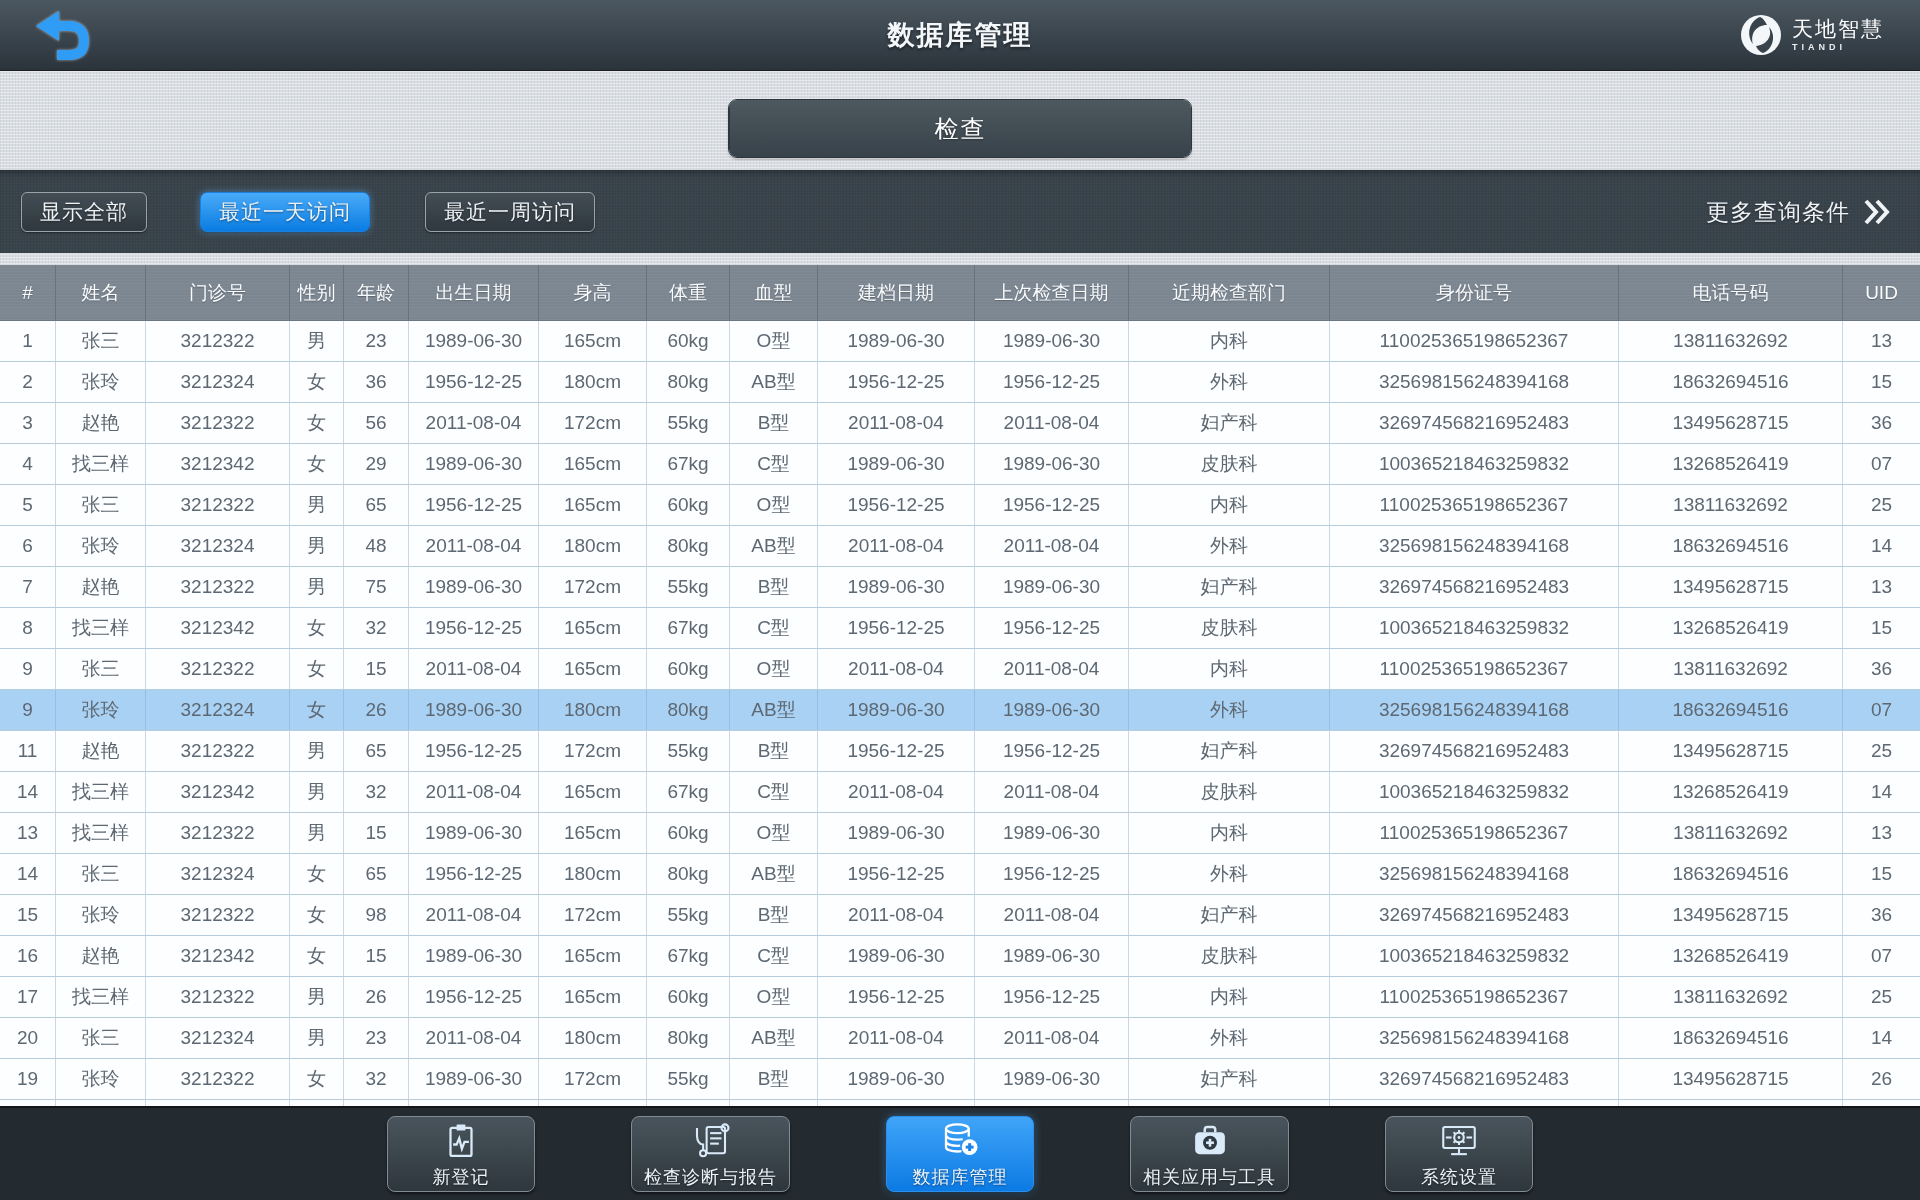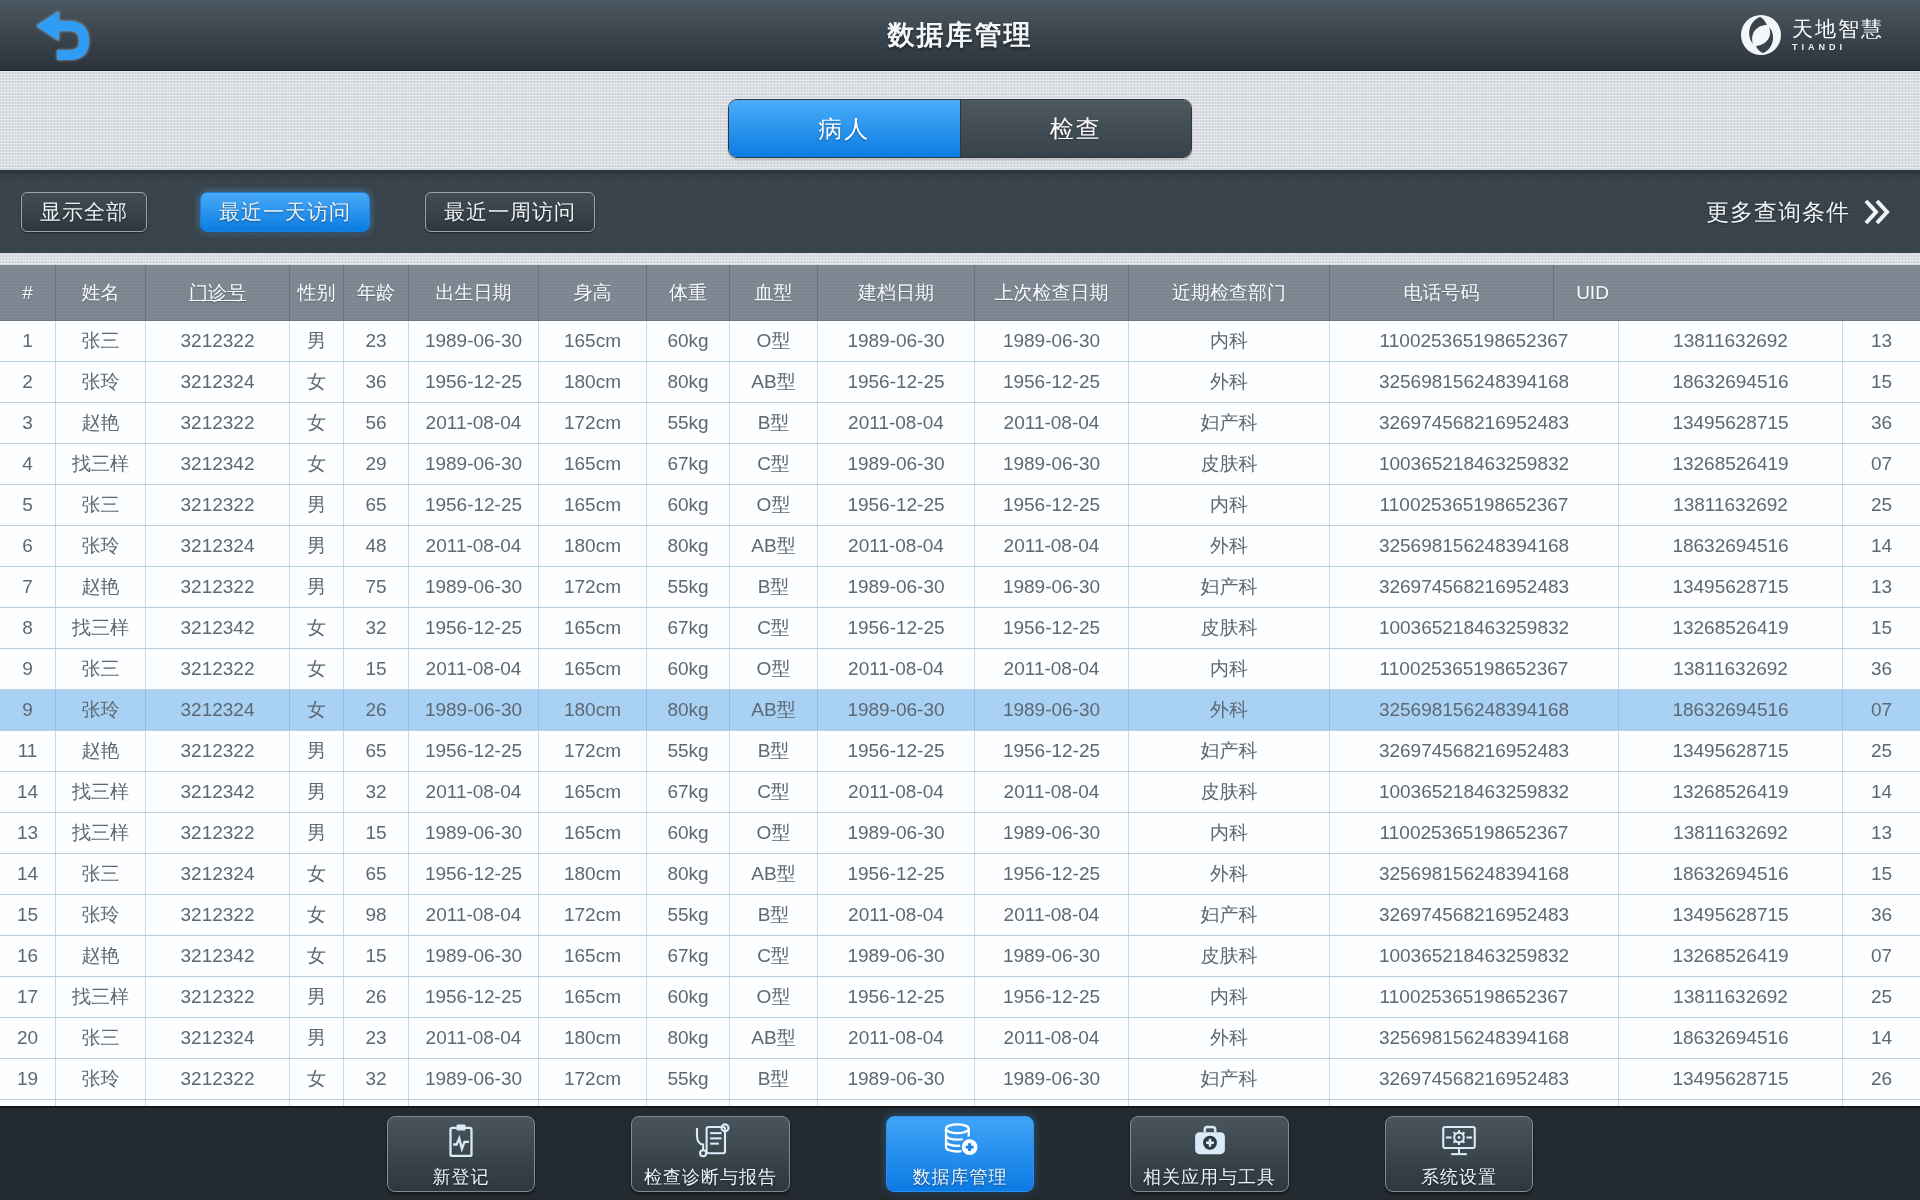--- a/index.html
+++ b/index.html
@@ -153,21 +153,20 @@
       </svg>
       <div class="logo-text">
         <span class="logo-cn">天地智慧</span>
         <span class="logo-en">TIANDI</span>
       </div>
     </div>
   </header>
 
   <div class="tabs-band">
     <div class="segmented">
-      <button class="seg active">病人</button>
       <button class="seg">检查</button>
     </div>
   </div>
 
   <div class="filter-bar">
     <button class="filter-btn f1">显示全部</button>
     <button class="filter-btn blue f2">最近一天访问</button>
     <button class="filter-btn f3">最近一周访问</button>
     <div class="more-filters">
       <span>更多查询条件</span>
@@ -177,30 +176,31 @@
           <path d="M15 3 L25 14 L15 25" fill="none" stroke="#f0f4f7" stroke-width="4"></path>
         </svg>
       </span>
     </div>
   </div>
 
   <div class="table-area">
     <div class="thead" id="thead">
         <div class="th" style="width: 56px;">#</div>
         <div class="th" style="width: 90px;">姓名</div>
-        <div class="th" style="width: 144px; text-decoration: underline;">门诊号</div>
+        <div class="th" style="width: 144px;">门诊号</div>
         <div class="th" style="width: 54px;">性别</div>
         <div class="th" style="width: 65px;">年龄</div>
         <div class="th" style="width: 130px;">出生日期</div>
         <div class="th" style="width: 108px;">身高</div>
         <div class="th" style="width: 83px;">体重</div>
         <div class="th" style="width: 88px;">血型</div>
         <div class="th" style="width: 157px;">建档日期</div>
         <div class="th" style="width: 154px;">上次检查日期</div>
         <div class="th" style="width: 201px;">近期检查部门</div>
+        <div class="th" style="width: 289px;">身份证号</div>
         <div class="th" style="width: 224px;">电话号码</div>
         <div class="th" style="width: 77px;">UID</div>
       </div>
     <div class="tbody" id="tbody">
         <div class="tr">
           <div class="td" style="width: 56px;">1</div>
           <div class="td" style="width: 90px;">张三</div>
           <div class="td" style="width: 144px;">3212322</div>
           <div class="td" style="width: 54px;">男</div>
           <div class="td" style="width: 65px;">23</div>

